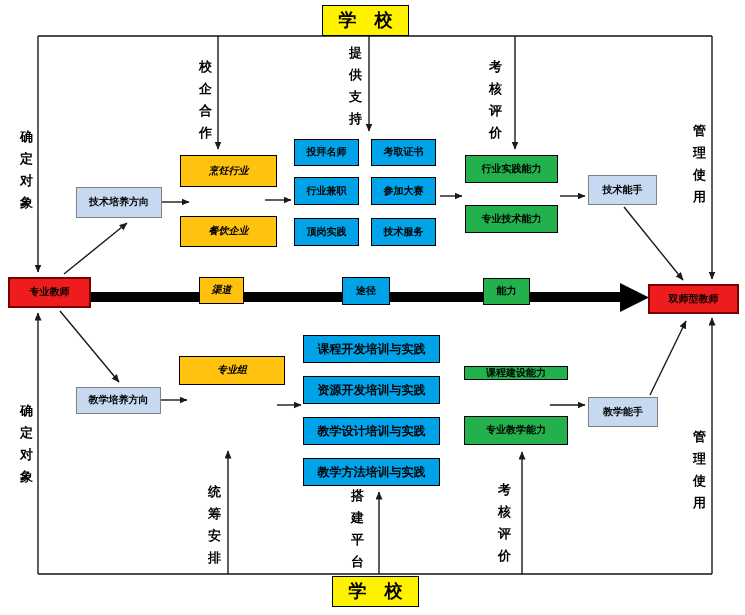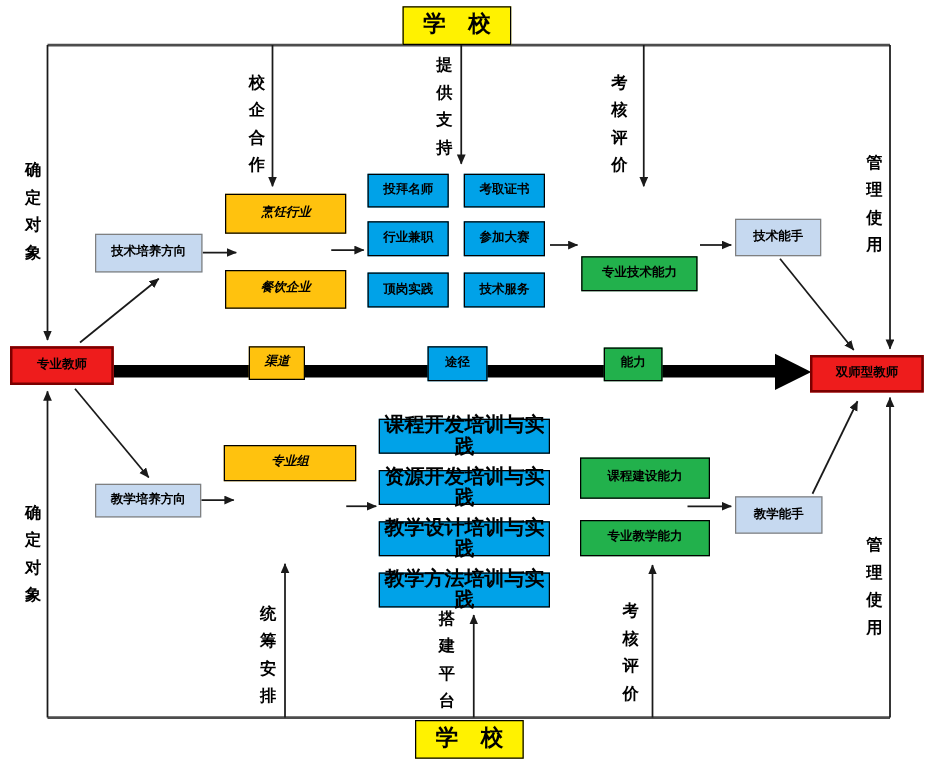--- a/index.html
+++ b/index.html
@@ -13,21 +13,21 @@
     position:absolute;z-index:2;display:flex;align-items:center;justify-content:center;
     font-size:10px;font-weight:bold;color:#000;box-sizing:border-box;
     border:1.4px solid #000;text-align:center;line-height:1.05;
   }
   .yellow{background:#FFF200;border:1.6px solid #000;font-size:18px;}
   .red{background:#EE1C1C;border:2px solid #7a0000;}
   .orange{background:#FFC20E;font-style:italic;}
   .blue{background:#00A2E8;}
   .green{background:#22B14C;}
   .light{background:#C6D9F0;border:1.4px solid #808080;}
-  .small{font-size:16px;}
+  .small{font-size:12px;}
   .vlabel{
     position:absolute;z-index:2;width:15px;font-size:13px;font-weight:bold;color:#000;
     line-height:1.7;text-align:center;word-break:break-all;white-space:normal;
   }
 </style>
 </head>
 <body>
 
 <div class="canvas">
 
@@ -87,32 +87,33 @@
   <div class="box orange" style="left:180px;top:155px;width:97px;height:32px">烹饪行业</div>
   <div class="box orange" style="left:180px;top:216px;width:97px;height:31px">餐饮企业</div>
 
   <div class="box blue" style="left:294px;top:139px;width:65px;height:27px">投拜名师</div>
   <div class="box blue" style="left:371px;top:139px;width:65px;height:27px">考取证书</div>
   <div class="box blue" style="left:294px;top:177px;width:65px;height:28px">行业兼职</div>
   <div class="box blue" style="left:371px;top:177px;width:65px;height:28px">参加大赛</div>
   <div class="box blue" style="left:294px;top:218px;width:65px;height:28px">顶岗实践</div>
   <div class="box blue" style="left:371px;top:218px;width:65px;height:28px">技术服务</div>
 
+  <div class="box green" style="left:465px;top:155px;width:93px;height:28px">行业实践能力</div>
   <div class="box green" style="left:465px;top:205px;width:93px;height:28px">专业技术能力</div>
   <div class="box light" style="left:588px;top:175px;width:69px;height:30px">技术能手</div>
 
   <div class="box light" style="left:76px;top:387px;width:85px;height:27px">教学培养方向</div>
   <div class="box orange" style="left:179px;top:356px;width:106px;height:29px">专业组</div>
 
   <div class="box blue small" style="left:303px;top:335px;width:137px;height:28px">课程开发培训与实践</div>
   <div class="box blue small" style="left:303px;top:376px;width:137px;height:28px">资源开发培训与实践</div>
   <div class="box blue small" style="left:303px;top:417px;width:137px;height:28px">教学设计培训与实践</div>
   <div class="box blue small" style="left:303px;top:458px;width:137px;height:28px">教学方法培训与实践</div>
 
-  <div class="box green" style="left:464px;top:366px;width:104px;height:33px">课程建设能力</div>
+  <div class="box green" style="left:464px;top:366px;width:104px;height:14px">课程建设能力</div>
   <div class="box green" style="left:464px;top:416px;width:104px;height:29px">专业教学能力</div>
   <div class="box light" style="left:588px;top:397px;width:70px;height:30px">教学能手</div>
 
   <div class="vlabel" style="left:19px;top:126px">确定对象</div>
   <div class="vlabel" style="left:19px;top:400px">确定对象</div>
   <div class="vlabel" style="left:198px;top:56px">校企合作</div>
   <div class="vlabel" style="left:348px;top:42px">提供支持</div>
   <div class="vlabel" style="left:488px;top:56px">考核评价</div>
   <div class="vlabel" style="left:692px;top:120px">管理使用</div>
   <div class="vlabel" style="left:207px;top:481px">统筹安排</div>

